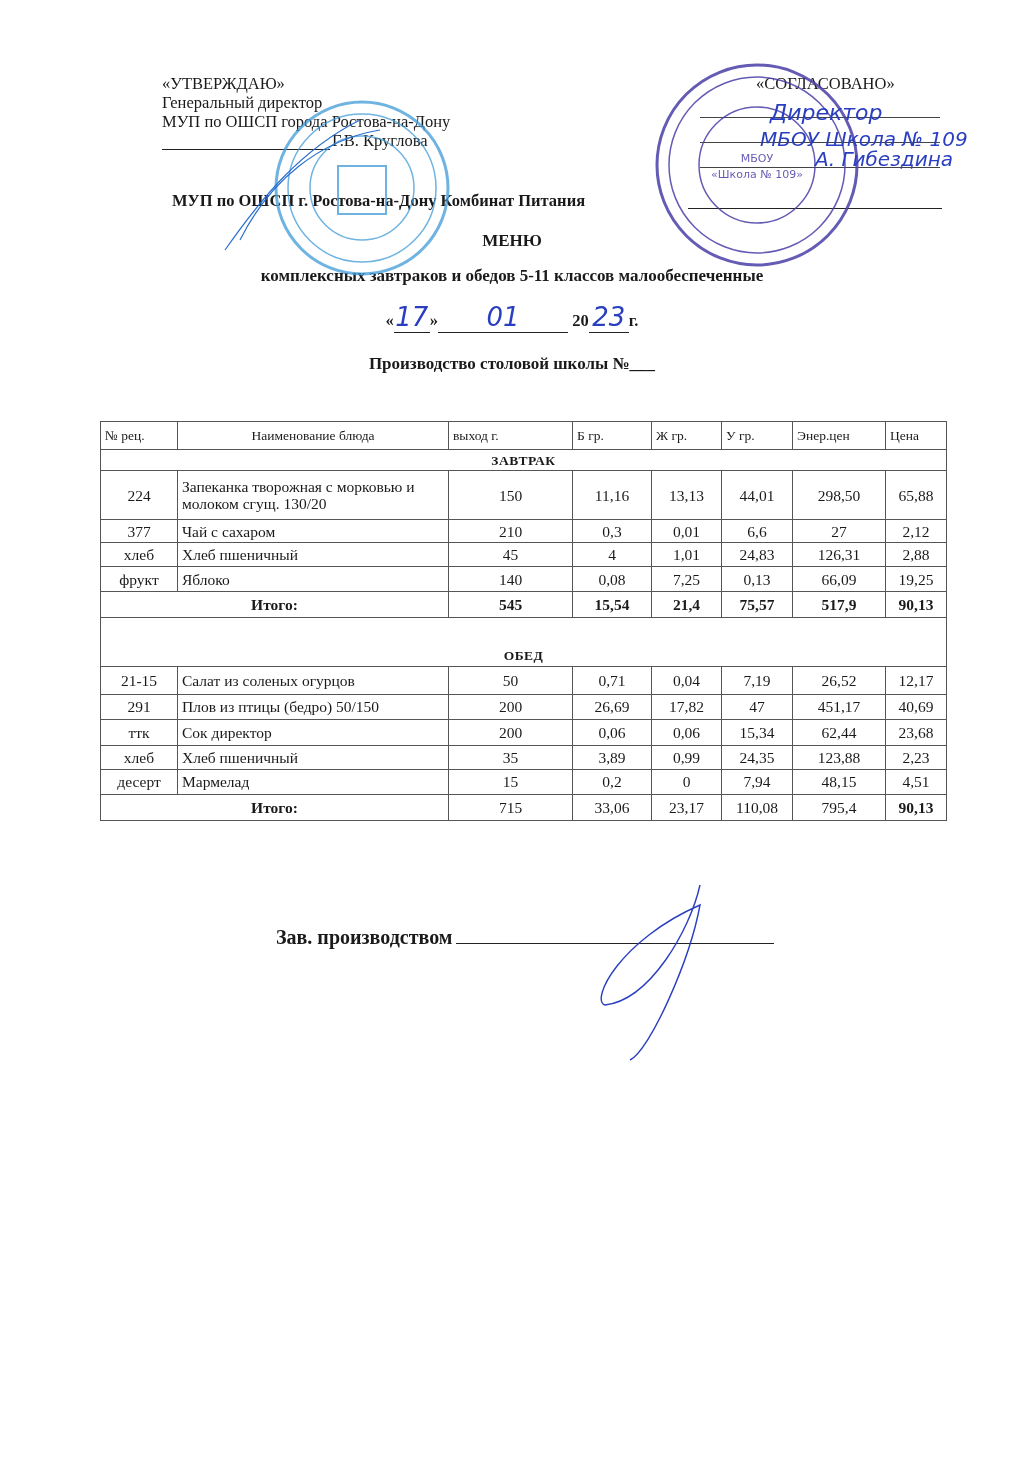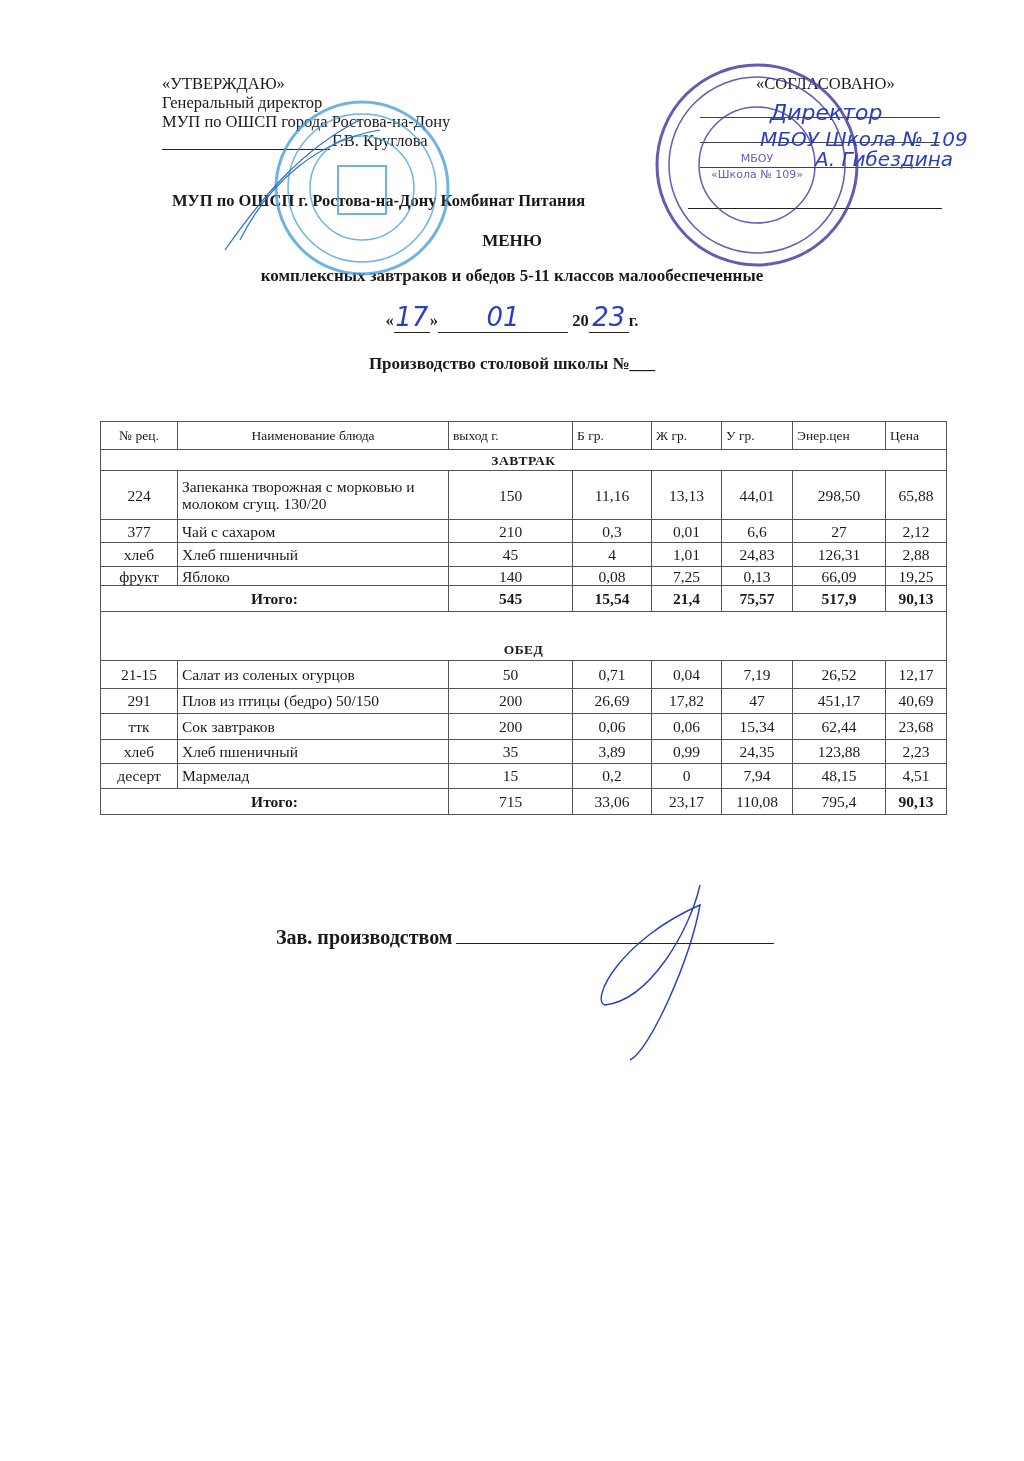--- a/index.html
+++ b/index.html
@@ -28,21 +28,21 @@
   table.menu {
     position: absolute; left: 100px; top: 421px; width: 846px;
     border-collapse: collapse; font-family: "Liberation Serif", serif; font-size: 15.5px;
     table-layout: fixed;
   }
   table.menu td, table.menu th {
     border: 1px solid #555; padding: 0 4px; text-align: center; vertical-align: middle;
     font-weight: normal; line-height: 17px;
   }
   table.menu th { font-size: 13.5px; text-align: left; }
-  table.menu th.c0 { text-align: center; }
+  table.menu th.c0 { text-align: left; }
   table.menu th.c1 { text-align: center; margin-top: 16px; }
   table.menu td.name { text-align: left; }
   table.menu tr.section td { font-weight: bold; font-size: 13.5px; letter-spacing: 0.5px; height: 20px; }
   table.menu tr.total td { font-weight: bold; }
   table.menu tr.total td.plain { font-weight: normal; }
   table.menu td.bold { font-weight: bold !important; }
   .footer { left: 276px; top: 926px; font-size: 20px; font-weight: bold; white-space: nowrap; }
   .footer .blank { display: inline-block; width: 318px; border-bottom: 1.5px solid #222; height: 16px; margin-left: 4px; }
   svg.overlay { position: absolute; left: 0; top: 0; pointer-events: none; }
 </style>
@@ -129,21 +129,21 @@
       <tr style="height: 24px;">
         <td>хлеб</td>
         <td class="name">Хлеб пшеничный</td>
         <td>45</td>
         <td>4</td>
         <td>1,01</td>
         <td>24,83</td>
         <td>126,31</td>
         <td>2,88</td>
       </tr>
-      <tr style="height: 19px;">
+      <tr style="height: 25px;">
         <td>фрукт</td>
         <td class="name">Яблоко</td>
         <td>140</td>
         <td>0,08</td>
         <td>7,25</td>
         <td>0,13</td>
         <td>66,09</td>
         <td>19,25</td>
       </tr>
       <tr class="total" style="height: 26px;">
@@ -176,21 +176,21 @@
         <td class="name">Плов из птицы (бедро) 50/150</td>
         <td>200</td>
         <td>26,69</td>
         <td>17,82</td>
         <td>47</td>
         <td>451,17</td>
         <td>40,69</td>
       </tr>
       <tr style="height: 26px;">
         <td>ттк</td>
-        <td class="name">Сок завтраков</td>
+        <td class="name">Сок директор</td>
         <td>200</td>
         <td>0,06</td>
         <td>0,06</td>
         <td>15,34</td>
         <td>62,44</td>
         <td>23,68</td>
       </tr>
       <tr style="height: 24px;">
         <td>хлеб</td>
         <td class="name">Хлеб пшеничный</td>

